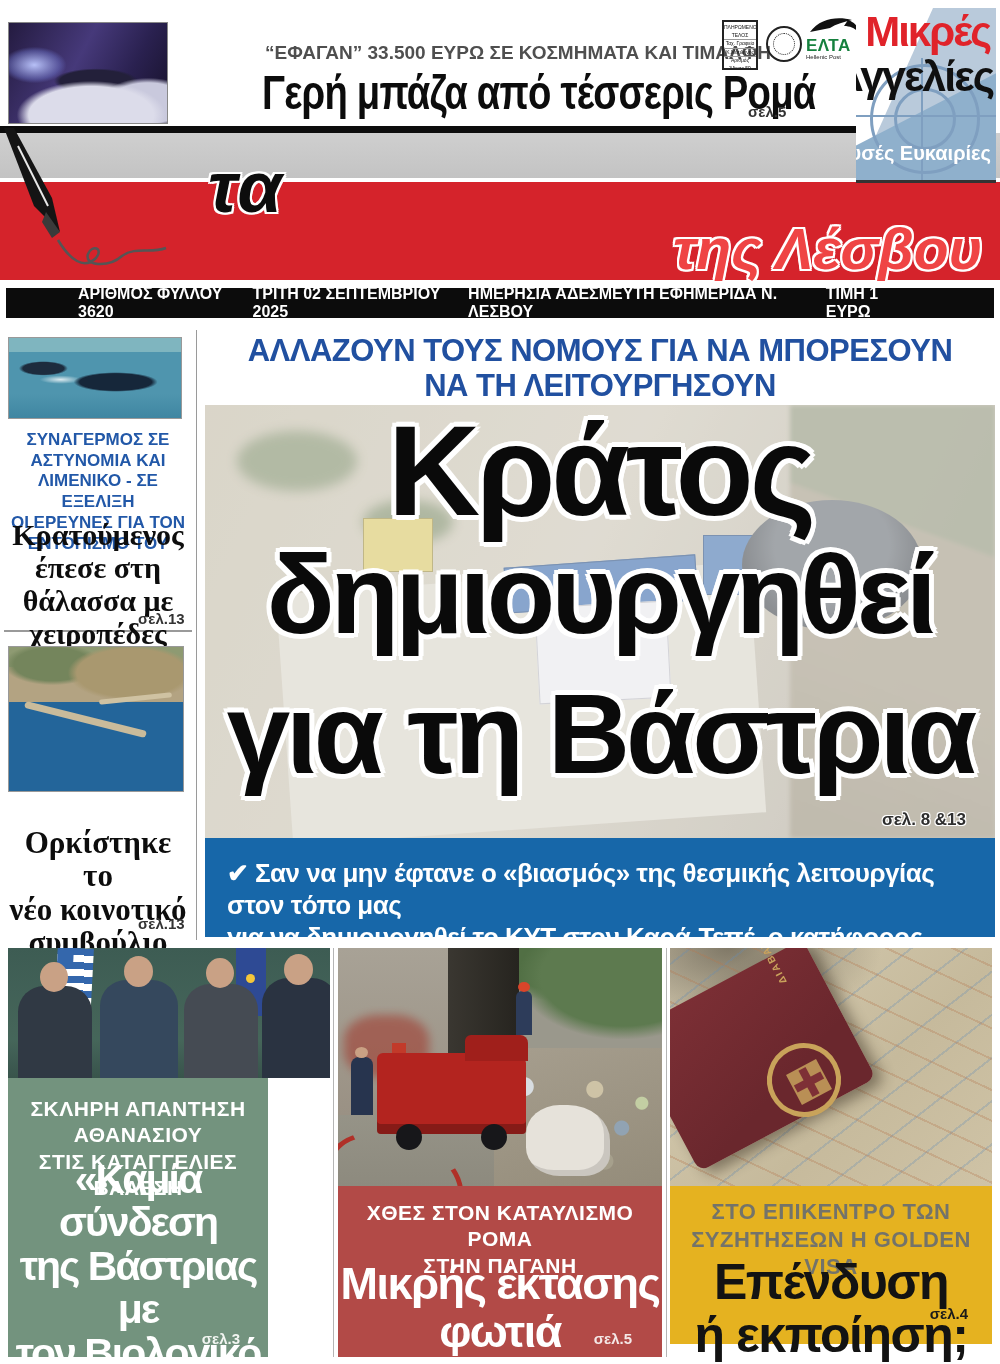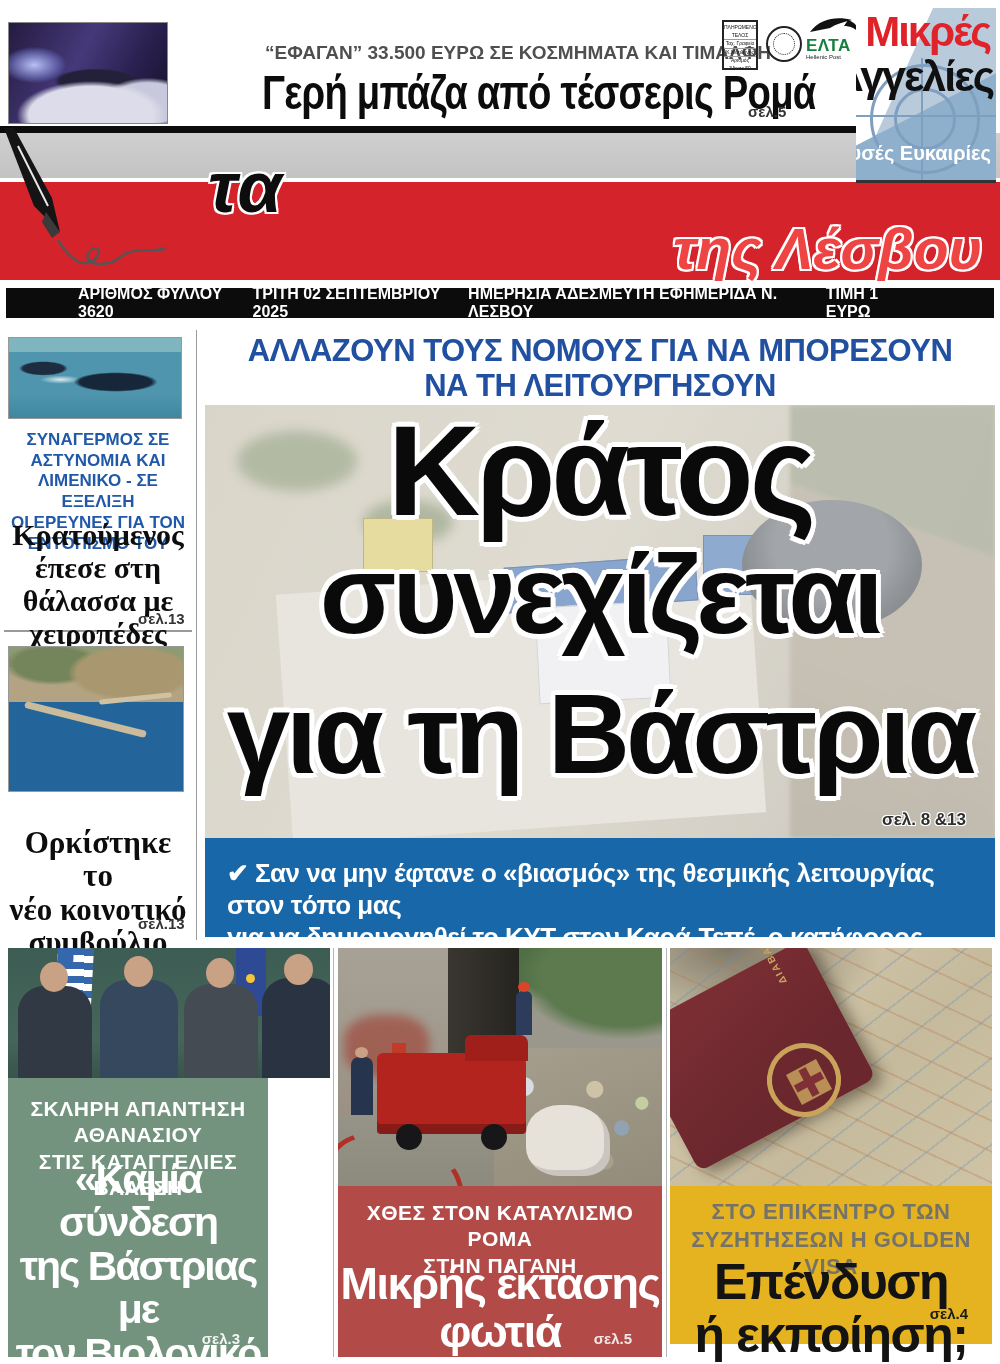--- a/index.html
+++ b/index.html
@@ -306,21 +306,21 @@
     <div class="lp-green2"></div>
     <div class="lp-rock"></div>
     <div class="lp-pad"></div>
     <div class="lp-yellow"></div>
     <div class="lp-blue1"></div>
     <div class="lp-white1"></div>
     <div class="lp-blue2"></div>
     <div class="lp-tank"></div>
     <div class="lp-wash"></div>
     <div class="lead-line lead-l1 ow-lg">Κράτος</div>
-    <div class="lead-line lead-l2 ow-lg">συνεχίζεται</div>
+    <div class="lead-line lead-l2 ow-lg">δημιουργηθεί</div>
     <div class="lead-line lead-l3 ow-lg">για τη Βάστρια</div>
     <div class="lead-ref">σελ. 8 &amp;13</div>
   </div>
 
   <div class="abs lead-summary pre">✔ Σαν να μην έφτανε ο «βιασμός» της θεσμικής λειτουργίας στον τόπο μας
 για να δημιουργηθεί το ΚΥΤ στον Καρά-Τεπέ, ο κατήφορος συνεχίζεται και
 για την υδροδότηση της Βάστριας</div>
 
   <div class="abs bdiv1"></div>
   <div class="abs bdiv2"></div>

